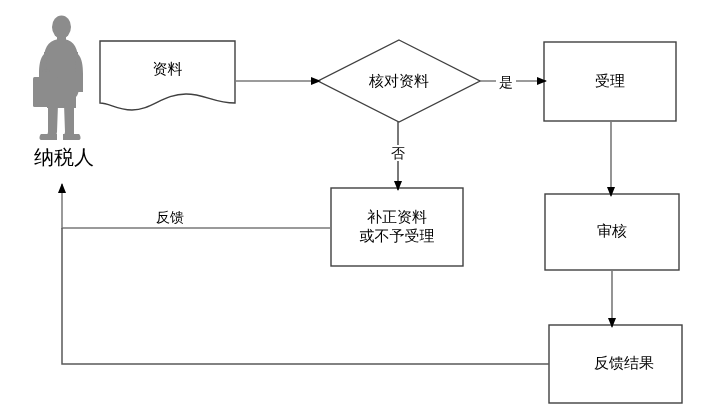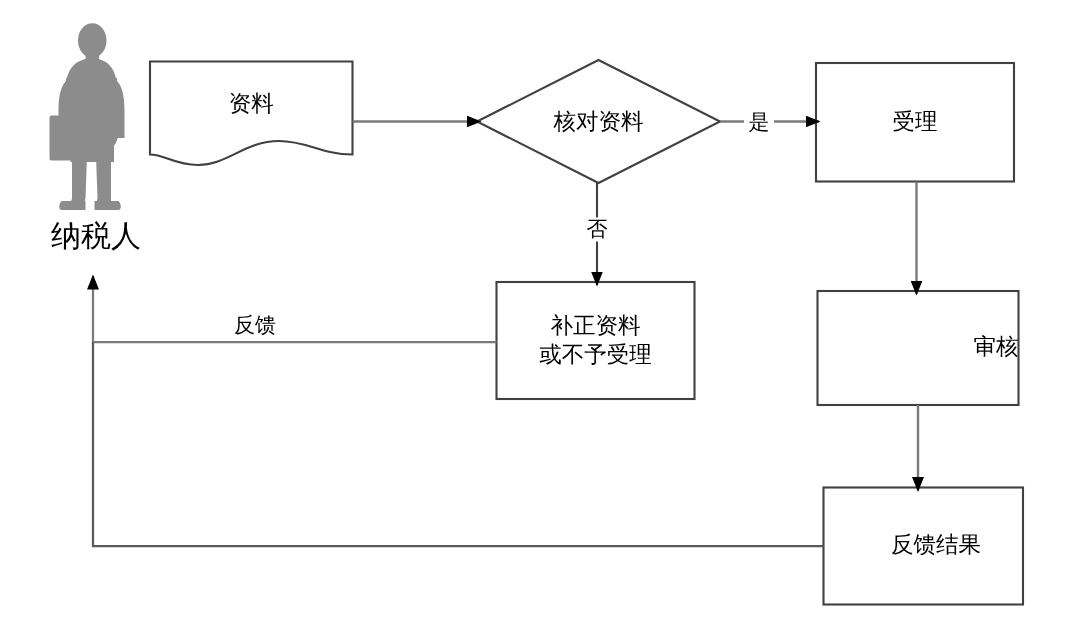--- a/index.html
+++ b/index.html
@@ -121,21 +121,21 @@
 
   <div class="node-label" style="left:100px; top:60px; width:135px;">资料</div>
 
   <div class="node-label" style="left:544px; top:72px; width:132px;">受理</div>
 
   <div class="node-label" style="left:318px; top:72px; width:162px;">核对资料</div>
 
   <div class="node-label" style="left:331px; top:208px; width:132px;">补正资料
 或不予受理</div>
 
-  <div class="node-label" style="left:545px; top:222px; width:134px;text-align:right;">审核</div>
+  <div class="node-label" style="left:545px; top:222px; width:134px;">审核</div>
 
   <div class="node-label" style="left:549px; top:354px; width:150px;text-align:center;">反馈结果</div>
 
   <div class="edge-label" style="left:496px; top:74px; width:20px;">是</div>
 
   <div class="edge-label" style="left:388px; top:145px; width:20px;">否</div>
 
   <div class="edge-label" style="left:150px; top:209px; width:40px;">反馈</div>
 
   <div class="actor-label" style="left:24px; top:147px; width:80px;">纳税人</div>

